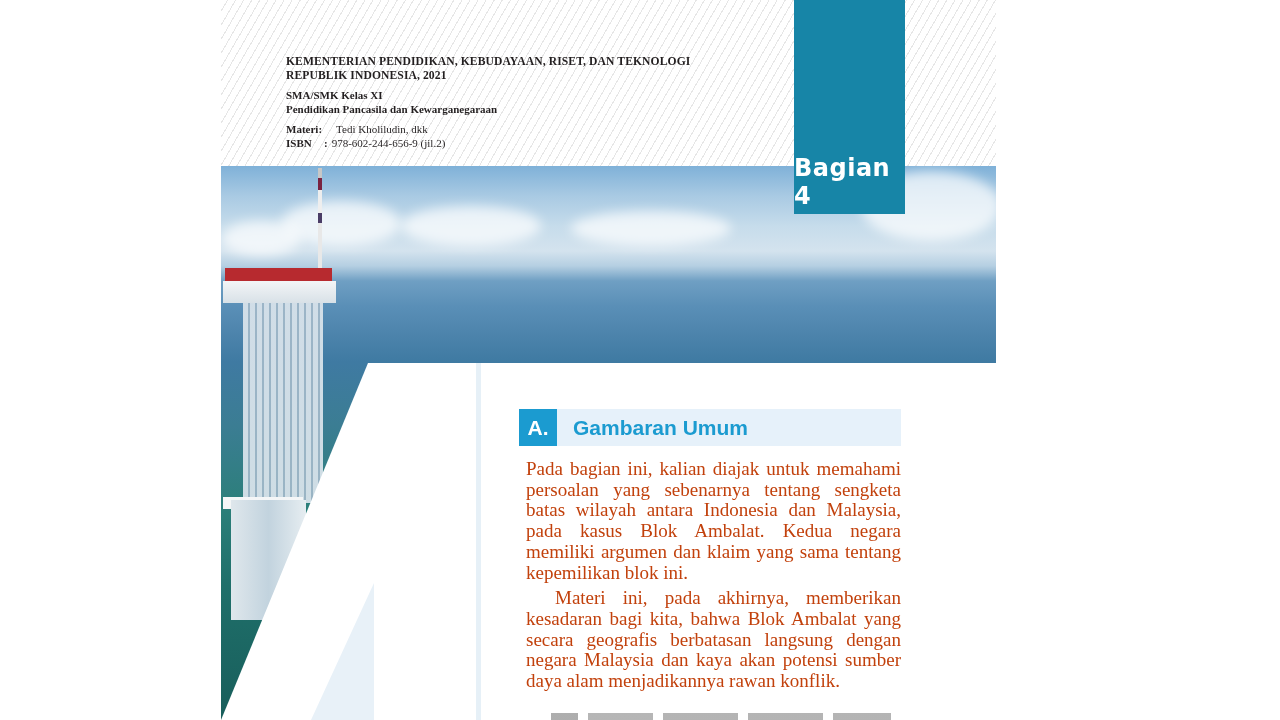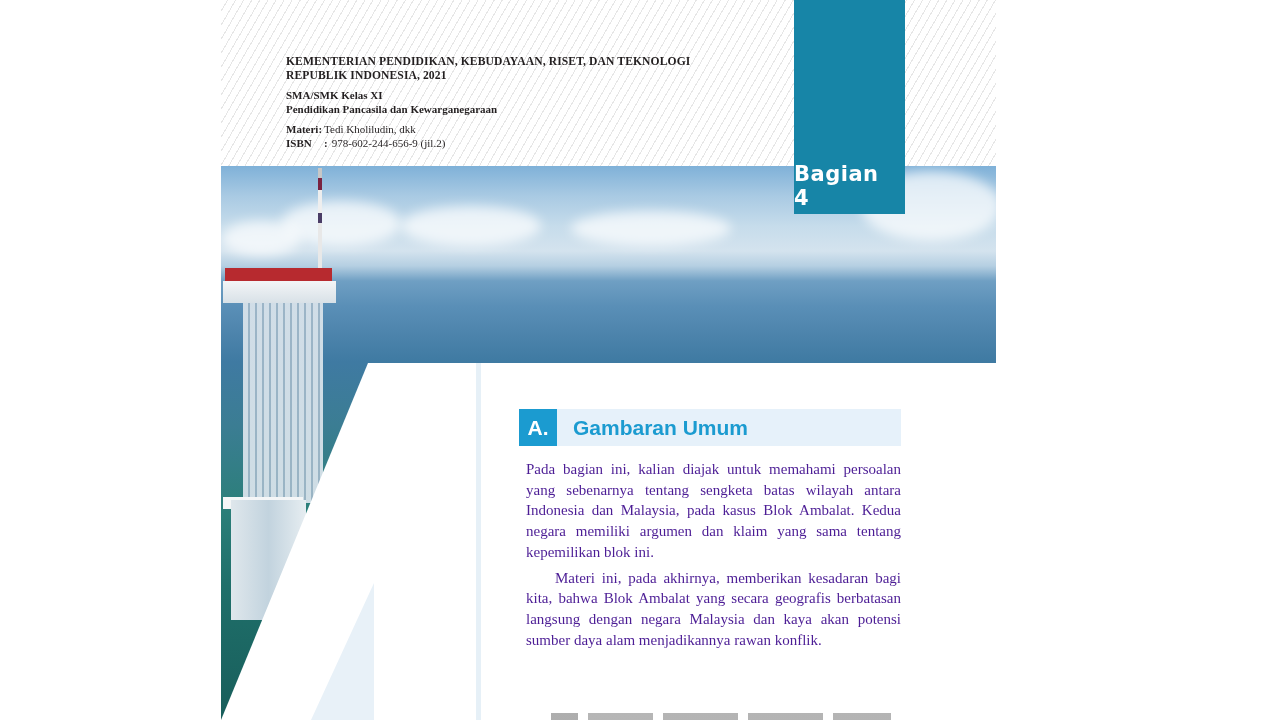--- a/index.html
+++ b/index.html
@@ -86,21 +86,21 @@
     .panel-rule {
       position: absolute; left: 255px; top: 363px; width: 5px; height: 357px; background: #e6f0f7;
     }
 
     
     .bagian-tab {
       position: absolute; left: 573px; top: 0; width: 111px; height: 214px; background: #1785a7;
     }
     .bagian-label {
       position: absolute; right: 5px; bottom: 4px; color: #ffffff;
-      font-family: "DejaVu Sans", sans-serif; font-weight: bold; font-size: 21px; letter-spacing: 0.5px;
+      font-family: "DejaVu Sans", sans-serif; font-weight: bold; font-size: 24px; letter-spacing: 0.5px;
     }
 
     .chapter-title {
       position: absolute; right: 96px; top: 214px; text-align: right; color: #ffffff;
       font-family: "DejaVu Sans", sans-serif; font-weight: bold; font-size: 34px; line-height: 44px;
       letter-spacing: -0.3px;
       text-shadow: 0 0 2px rgba(40,80,110,0.35);
     }
 
     
@@ -113,21 +113,21 @@
       display: flex; align-items: center; justify-content: center;
       font-family: "Liberation Sans", sans-serif; font-weight: bold; font-size: 21px;
     }
     .section-title {
       margin-left: 16px; color: #1b9bd0;
       font-family: "Liberation Sans", sans-serif; font-weight: bold; font-size: 21px;
     }
 
     .body-text {
       position: absolute; left: 305px; top: 459px; width: 375px;
-      color: #4c1d95; font-size: 15px; line-height: 20.7px; text-align: justify;
+      color: #c2410c; font-size: 19px; line-height: 20.7px; text-align: justify;
     }
     .body-text p { margin-bottom: 5px; }
     .body-text p.indent { text-indent: 29px; }
     .fade-line {
       position: absolute; left: 330px; top: 713px; width: 340px; height: 7px;
       background: linear-gradient(90deg, #6b6b6b 0 8%, transparent 8% 11%, #7a7a7a 11% 30%, transparent 30% 33%, #777 33% 55%, transparent 55% 58%, #777 58% 80%, transparent 80% 83%, #777 83% 100%);
       opacity: 0.55;
     }
   </style>
 </head>
@@ -143,21 +143,21 @@
       <div>REPUBLIK INDONESIA, 2021</div>
     </div>
     <div class="subject">
       <div>SMA/SMK Kelas XI</div>
       <div>Pendidikan Pancasila dan Kewarganegaraan</div>
     </div>
     <div class="meta">
       <div class="meta-row">
         <span class="meta-key">Materi</span>
         <span class="meta-key">:</span>
-        <span style="margin-left:2px">Tedi Kholiludin, dkk</span>
+        <span style="margin-left:14px">Tedi Kholiludin, dkk</span>
       </div>
       <div class="meta-row">
         <span class="isbn-key">ISBN</span>
         <span class="meta-key">:</span>
         <span style="margin-left:4px">978-602-244-656-9 (jil.2)</span>
       </div>
     </div>
   </div>
 
   <div class="photo">

